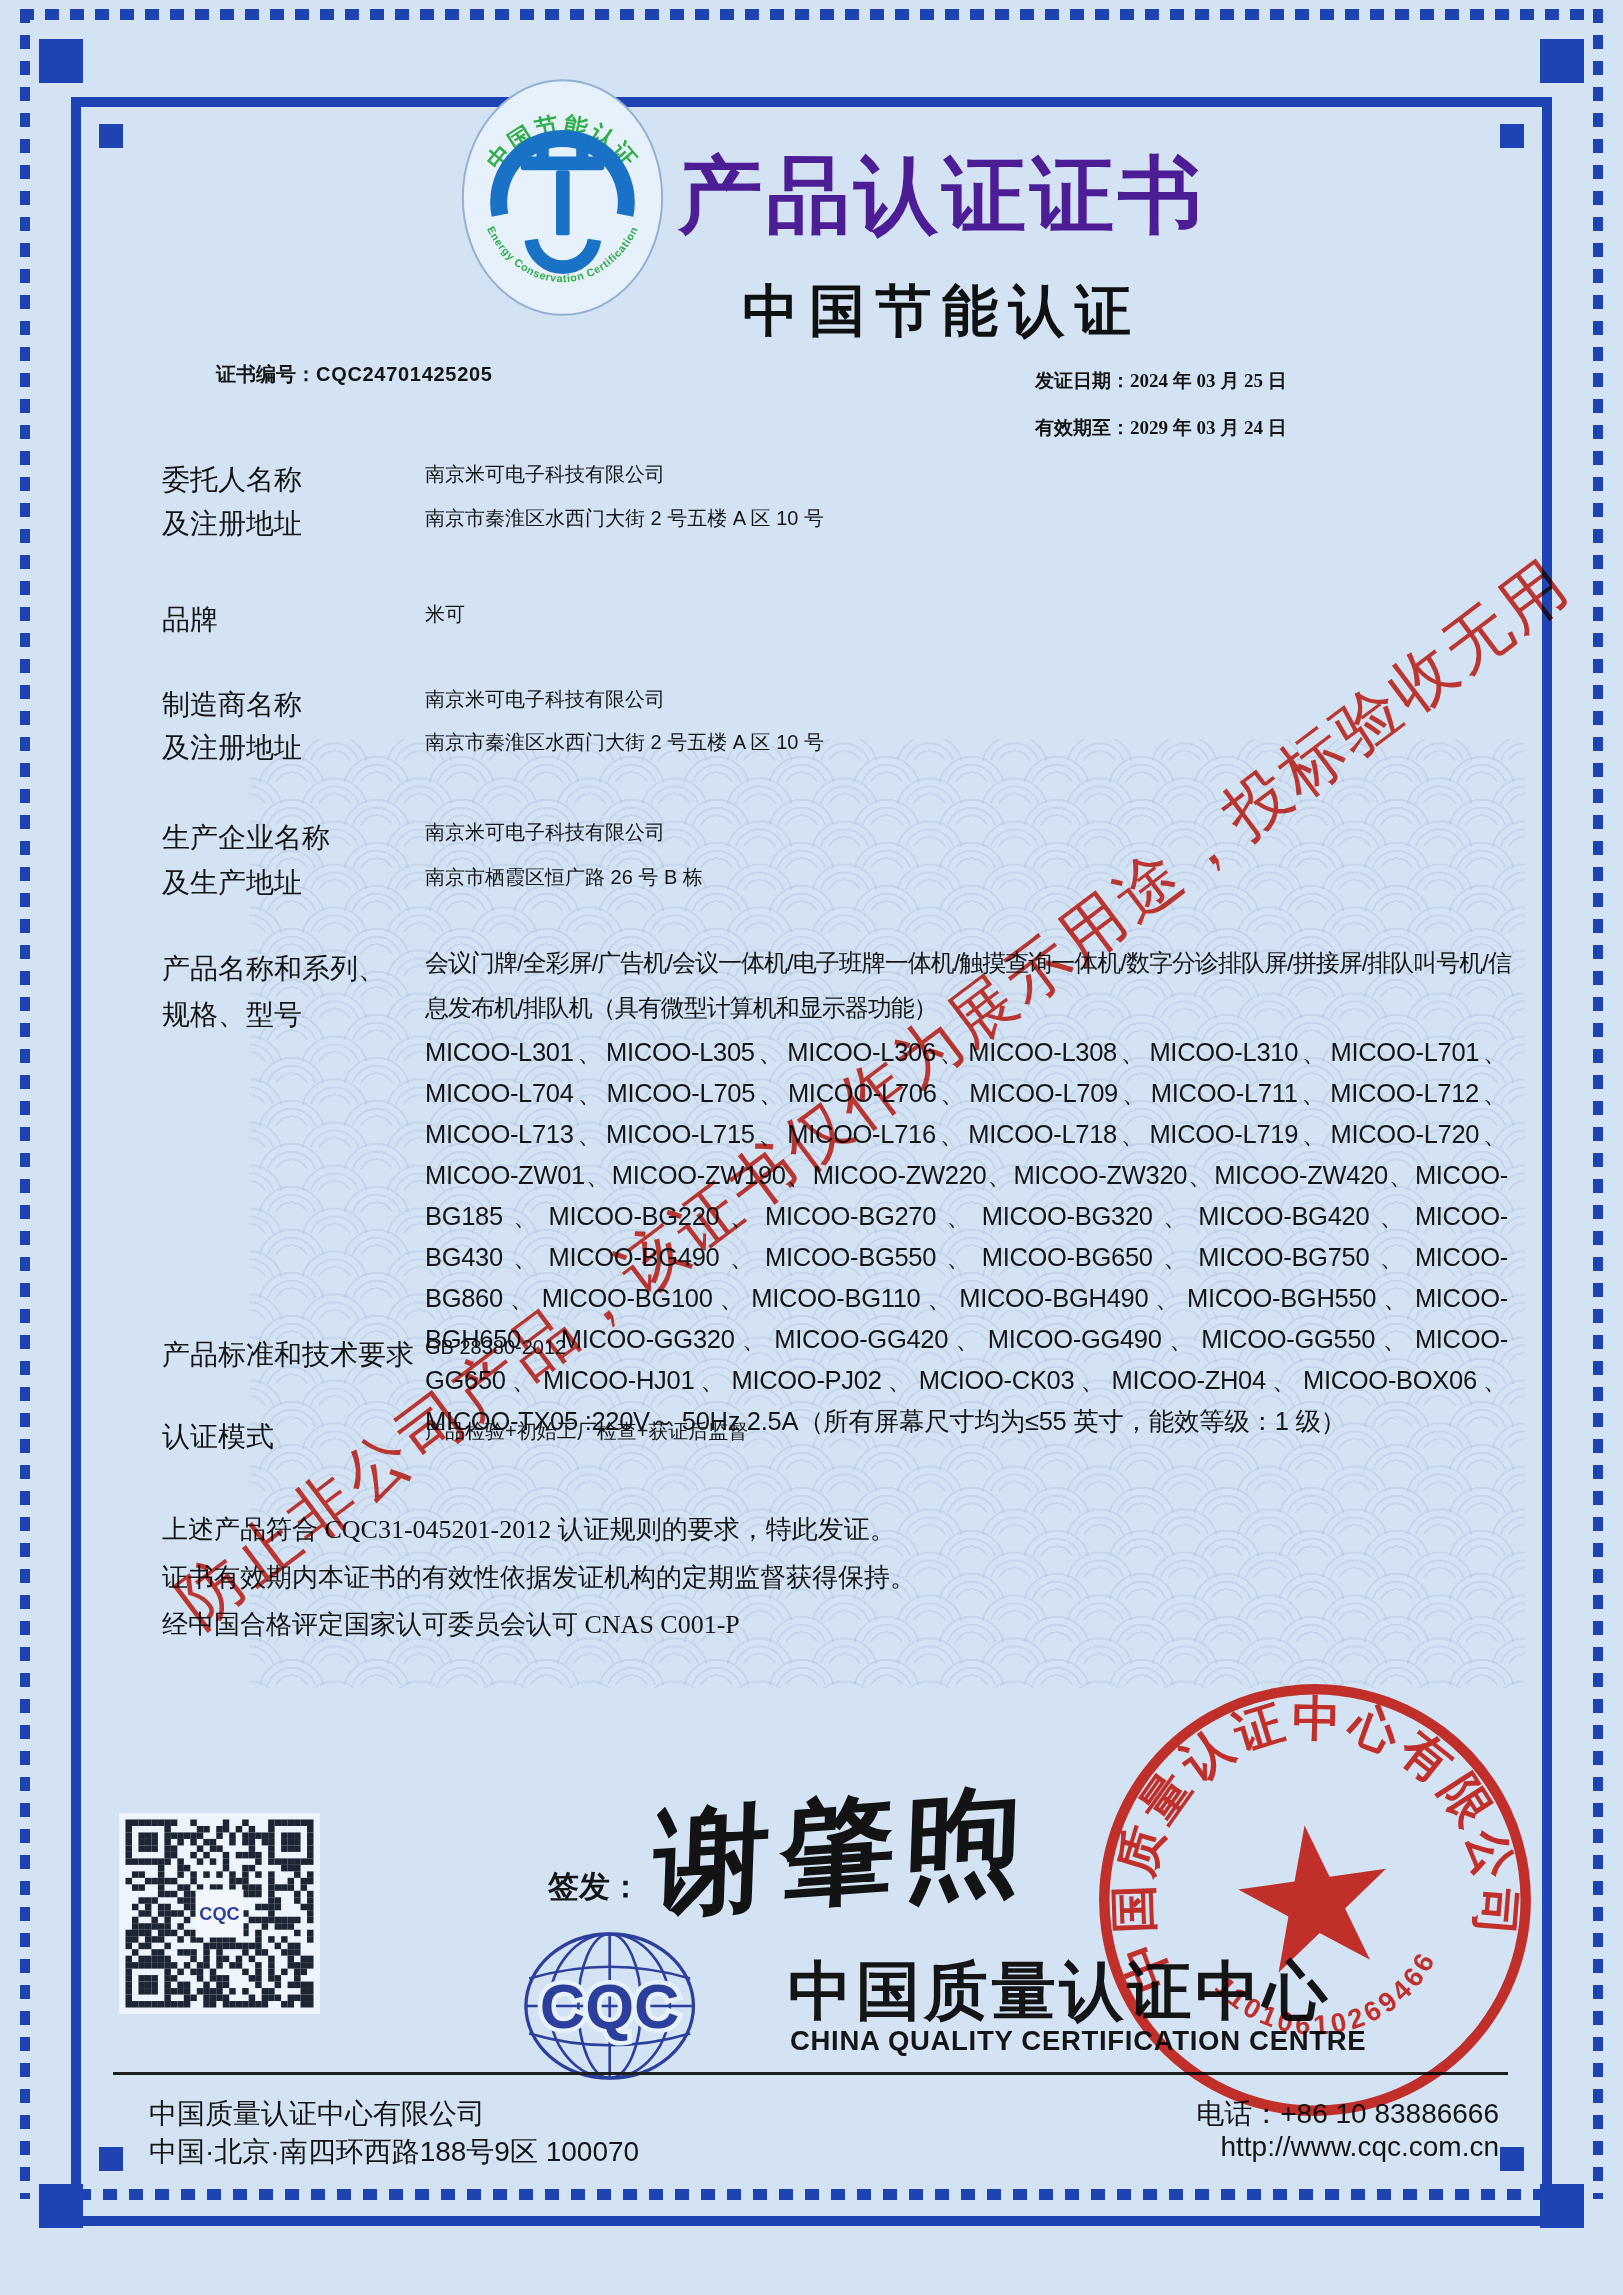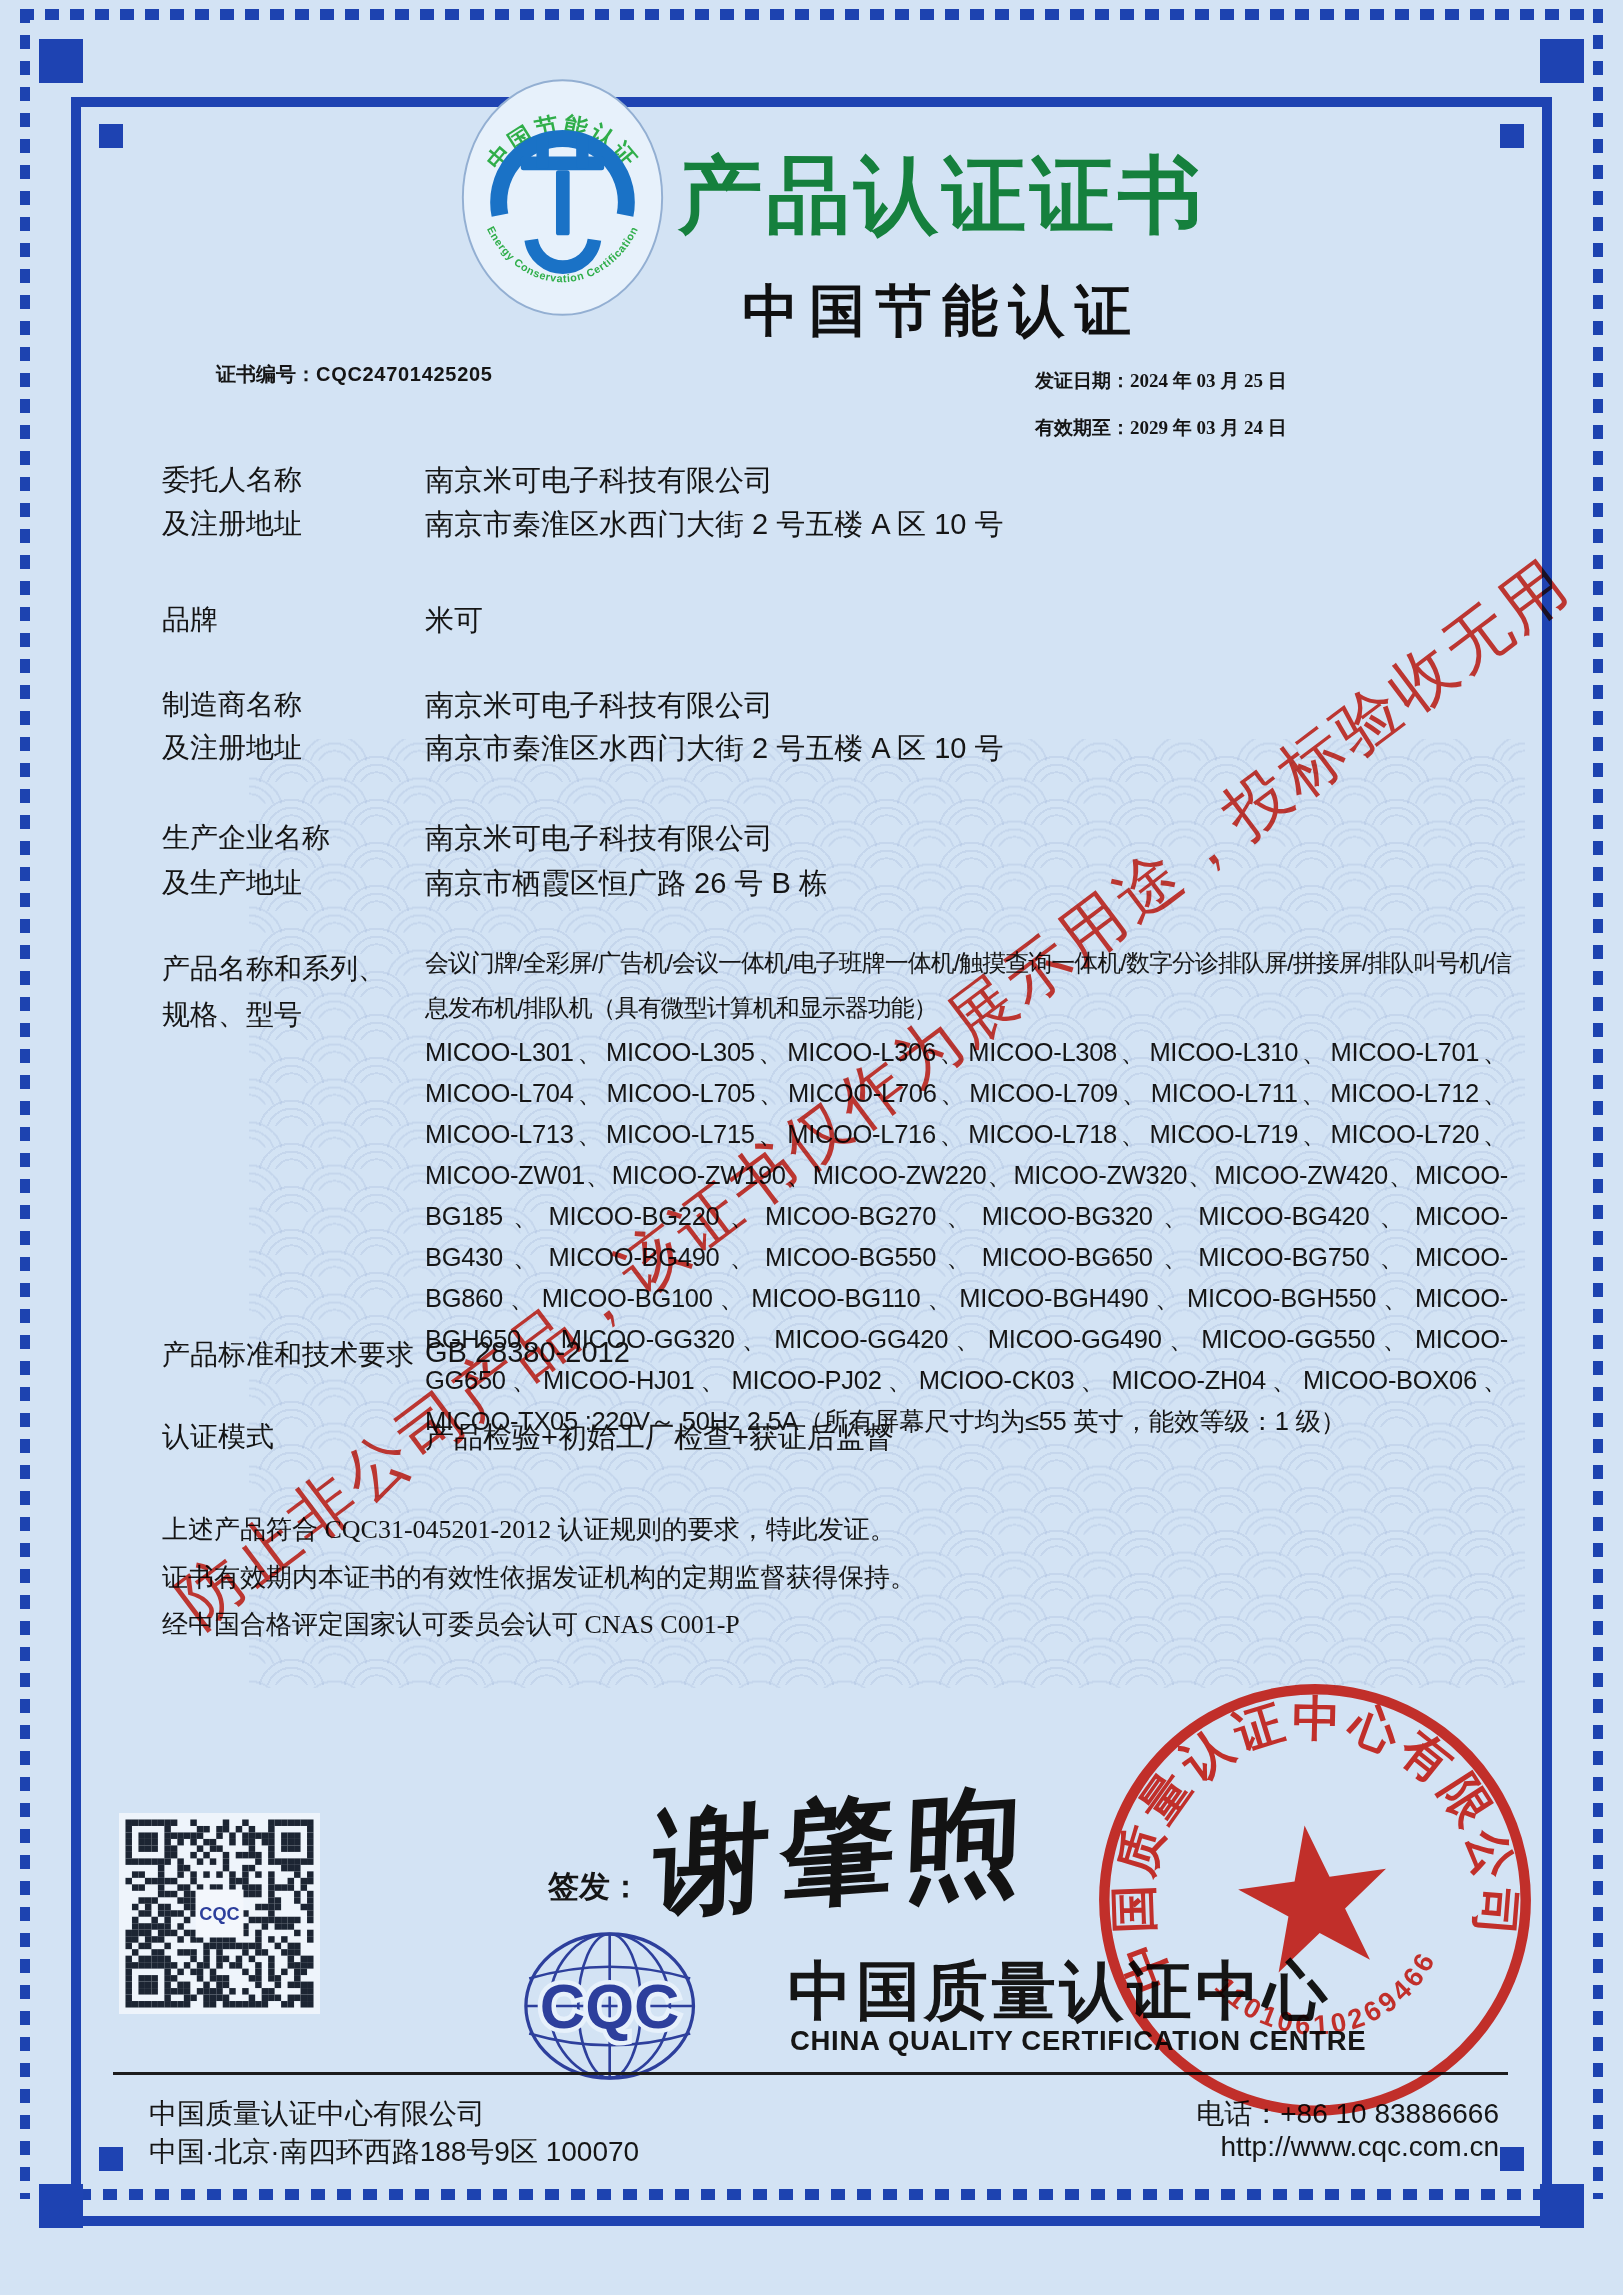--- a/index.html
+++ b/index.html
@@ -39,32 +39,32 @@
         transparent 18.3px 24px, rgba(110,135,190,.30) 24px 26px,
         transparent 26px 32px, rgba(110,135,190,.30) 32px 34px, transparent 34px),
       radial-gradient(circle at 50% 118%, transparent 0 16.4px, rgba(110,135,190,.30) 16.4px 18.3px,
         transparent 18.3px 24px, rgba(110,135,190,.30) 24px 26px,
         transparent 26px 32px, rgba(110,135,190,.30) 32px 34px, transparent 34px);
     background-size:85px 43px; background-position:0 0, 43px 21.6px; }
 
   
   .logo-wrap { position:absolute; left:458px; top:77px; width:209px; height:241px; z-index:5; }
   .title-wrap { position:absolute; left:654px; top:139px; width:576px; text-align:center; z-index:5; }
-  .main-title { font-size:84px; font-weight:900; letter-spacing:3.9px; color:#15803d; }
+  .main-title { font-size:84px; font-weight:900; letter-spacing:3.9px; color:#4c1d95; }
   .sub-title  { margin-top:21px; font-size:56px; font-weight:700; letter-spacing:10.5px; color:#101010; }
 
   .certno { position:absolute; left:216px; top:361px; z-index:5; font-size:20px; }
   .certno .lab { font-family:"DejaVu Serif", serif; font-weight:700; }
   .certno .num { font-weight:700; letter-spacing:0.7px; }
   .dates { position:absolute; left:1035px; top:357px; z-index:5;
            font-size:19px; line-height:47px; font-family:Liberation Serif, serif; font-weight:700; }
 
   
   .flab { position:absolute; left:162px; font-size:28px; font-weight:400; z-index:5; white-space:nowrap; }
-  .fval { position:absolute; left:425px; font-size:29px; z-index:5; white-space:nowrap; }
+  .fval { position:absolute; left:425px; font-size:20px; z-index:5; white-space:nowrap; }
   .fdesc { position:absolute; left:425px; font-size:24px; letter-spacing:-1px; z-index:5; white-space:nowrap; }
   .models { position:absolute; left:425px; top:1032px; width:1083px; font-size:25.5px;
             line-height:41px; z-index:5; letter-spacing:-0.3px; text-align:justify; }
 
   .stmt { position:absolute; left:162px; font-size:26px; z-index:5;
           font-family:Liberation Serif, serif; white-space:nowrap; }
 
   .verify { position:absolute; left:0; right:0; top:1726px; text-align:center;
             font-size:26px; font-weight:700; z-index:5; }
 

